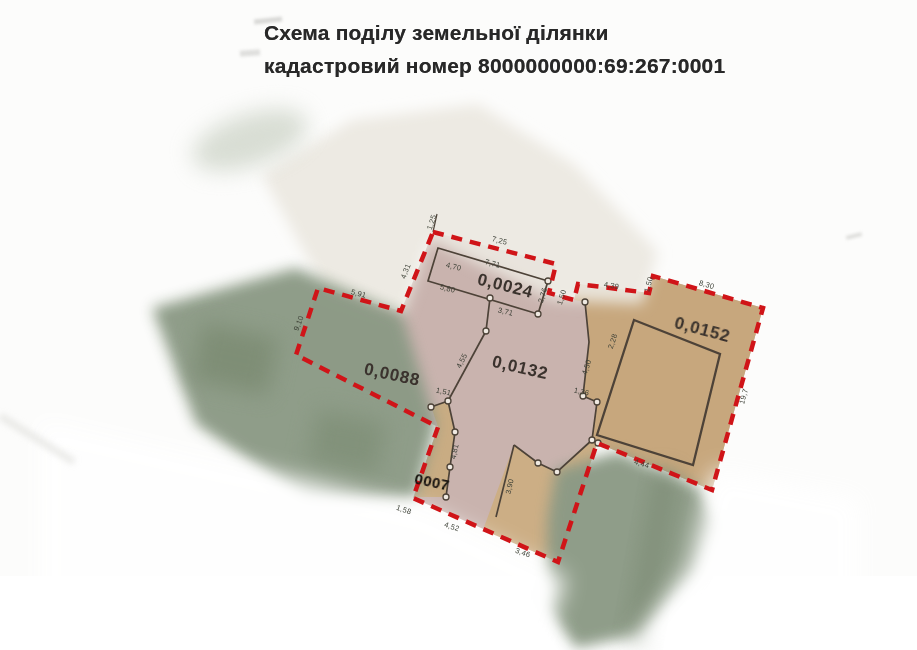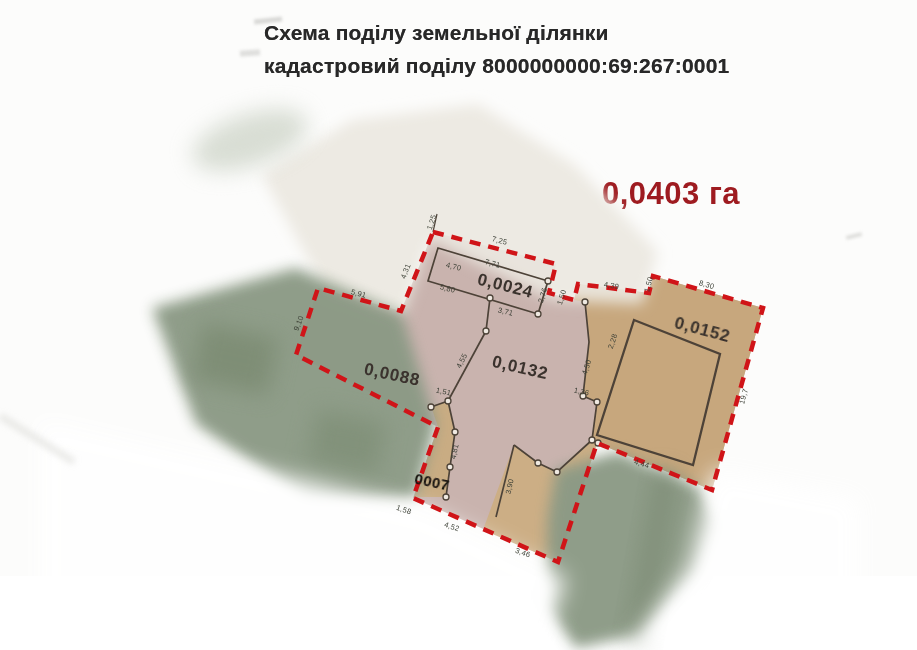--- a/index.html
+++ b/index.html
@@ -16,24 +16,23 @@
   text.plbl{font-size:17px;font-weight:bold;fill:#3a332d;letter-spacing:.8px;}
   text.plbl-small{font-size:15px;font-weight:bold;fill:#16130f;letter-spacing:.5px;}
 </style>
 </head>
 <body>
 
 <div class="page">
 
   <div class="title">
     <div>Схема поділу земельної ділянки</div>
-    <div>кадастровий поділу 8000000000:69:267:0001</div>
+    <div>кадастровий номер 8000000000:69:267:0001</div>
   </div>
 
-  <div class="total">0,0403 га</div>
 
   <svg class="plan" width="917" height="650" viewBox="0 0 917 650">
     <defs>
       <filter id="soft" x="-20%" y="-20%" width="140%" height="140%">
           <feGaussianBlur stdDeviation="0.35"></feGaussianBlur>
         </filter>
       <filter id="b2" x="-60%" y="-60%" width="220%" height="220%">
           <feGaussianBlur stdDeviation="1.5"></feGaussianBlur>
         </filter>
       <filter id="b4" x="-60%" y="-60%" width="220%" height="220%">

